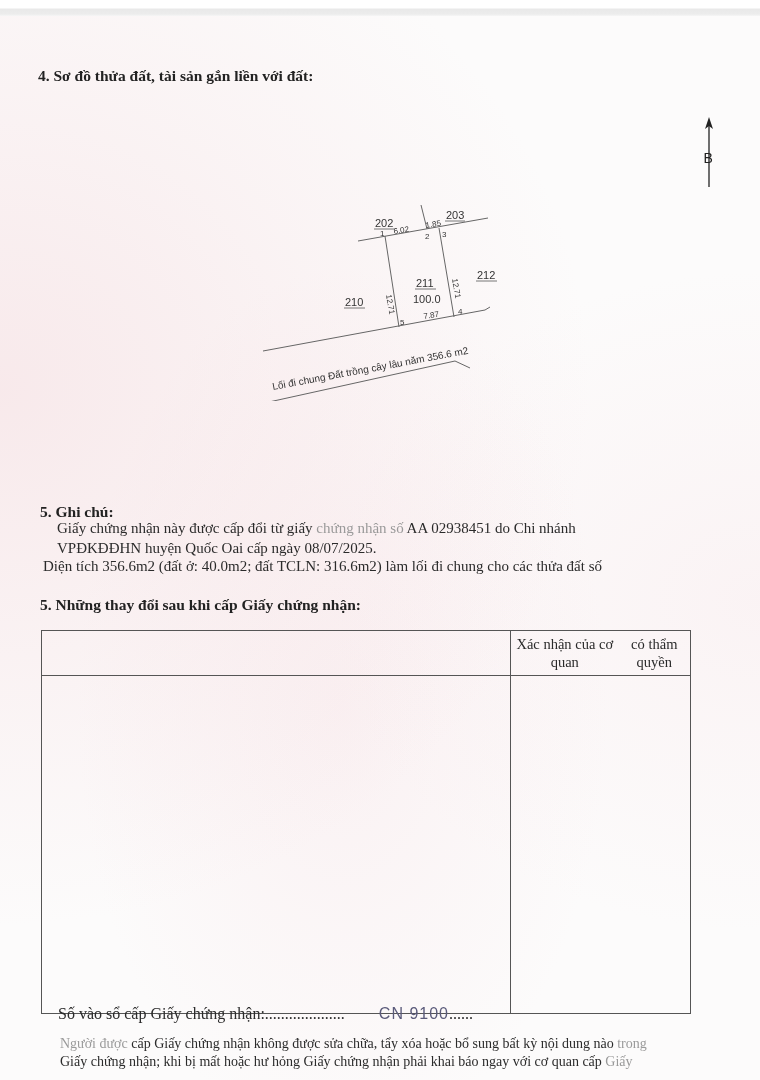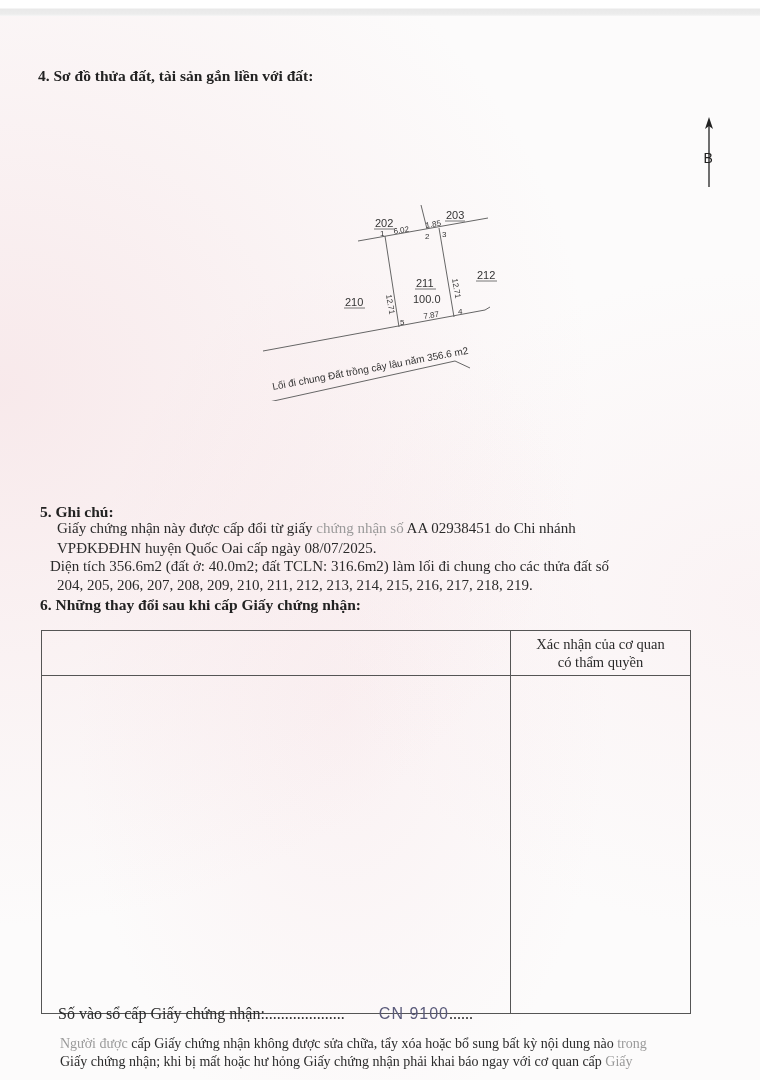--- a/index.html
+++ b/index.html
@@ -29,21 +29,21 @@
     .north { position: absolute; left: 700px; top: 101px; width: 20px; height: 72px; }
     .map { position: absolute; left: 255px; top: 185px; width: 260px; height: 200px; text-align: center; }
     .map svg text { font-family: "Liberation Sans", "DejaVu Sans", sans-serif; fill: #333; }
     .table {
       position: absolute; left: 41px; top: 614px; width: 648px; height: 382px;
       border: 1px solid #555;
     }
     .table .vline { position: absolute; left: 468px; top: 0; width: 1px; height: 100%; background: #555; }
     .table .hline { position: absolute; left: 0; top: 44px; width: 100%; height: 1px; background: #555; }
     .th1 { position: absolute; left: 0; top: 0; width: 468px; height: 44px; display: flex; align-items: center; justify-content: center; font-size: 15px; }
-    .th2 { position: absolute; left: 469px; top: 0; width: 179px; height: 44px; display: flex; flex-direction: column; align-items: center; justify-content: center; font-size: 14.5px; line-height: 18px; text-align: center; }
+    .th2 { position: absolute; left: 469px; top: 0; width: 179px; height: 44px; display: flex; flex-direction: row; align-items: center; justify-content: center; font-size: 14.5px; line-height: 18px; text-align: center; }
     .cell { position: absolute; }
     .handwritten { font-family: "Liberation Sans", "DejaVu Sans", sans-serif; color: #5a5a7a; font-size: 16px; letter-spacing: 1px; margin-left: 34px; }
     .faded { color: #9a9a9a; }
   </style>
 </head>
 <body>
 
 <div class="topbar"></div>
 
 <div class="page">
@@ -101,24 +101,23 @@
 
       <text x="18" y="189" font-size="10" transform="rotate(-10.5 18 189)">Lối đi chung Đất trồng cây lâu năm 356.6 m2</text>
     </svg>
   </div>
 
   <div class="h" style="left:40px; top:487px;">5. Ghi chú:</div>
   <div class="txt" style="left:57px; top:504px;">
     <span>Giấy chứng nhận này được cấp đổi từ giấy </span><span class="faded">chứng nhận số</span><span> AA   02938451  do Chi nhánh</span>
   </div>
   <div class="txt" style="left:57px; top:524px;">VPĐKĐĐHN huyện Quốc Oai cấp ngày 08/07/2025.</div>
-  <div class="txt" style="left:50px; top:542px;text-align:right;">Diện tích 356.6m2 (đất ở: 40.0m2; đất TCLN: 316.6m2) làm lối đi chung cho các thửa đất số</div>
-  <div class="txt" style="left:57px; top:561px;">204, 205, 206, 207, 208, 209, 210, 211, 212, 213, 214, 215, 216, 217, 218, 219.</div>
+  <div class="txt" style="left:43px; top:542px;text-align:right;">Diện tích 356.6m2 (đất ở: 40.0m2; đất TCLN: 316.6m2) làm lối đi chung cho các thửa đất số</div>
 
-  <div class="h" style="left:40px; top:580px;">6. Những thay đổi sau khi cấp Giấy chứng nhận:</div>
+  <div class="h" style="left:40px; top:580px;">5. Những thay đổi sau khi cấp Giấy chứng nhận:</div>
 
   <div class="table">
     <div class="vline"></div>
     <div class="hline"></div>
     <div class="th2">
       <span>Xác nhận của cơ quan</span>
       <span>có thẩm quyền</span>
     </div>
     <div class="cell" style="left:0; top:45px; width:468px; height:336px;"></div>
     <div class="cell" style="left:469px; top:45px; width:179px; height:336px;"></div>

